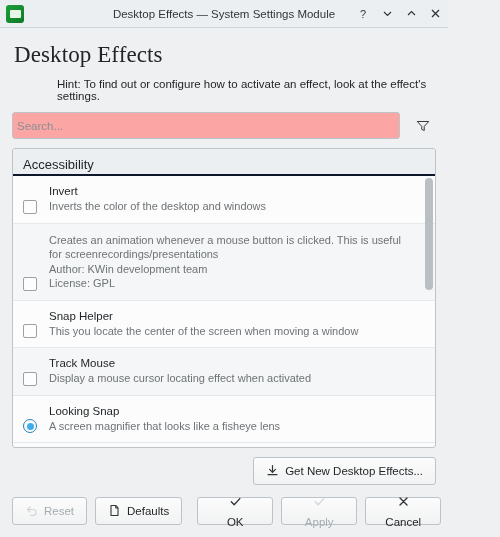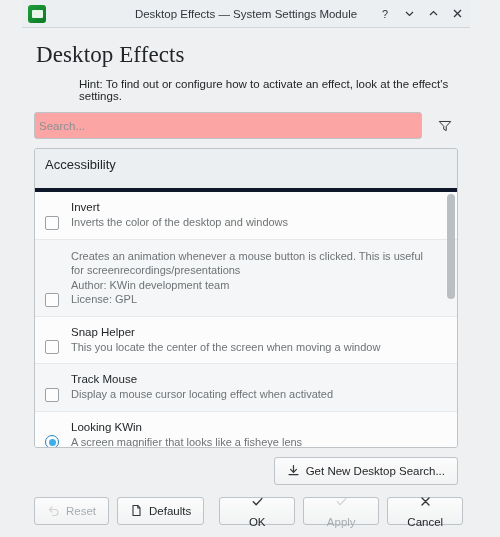--- a/index.html
+++ b/index.html
@@ -4,21 +4,21 @@
 <style>
   * { box-sizing: border-box; }
   html, body { margin:0; padding:0; }
   body {
     width:500px; height:537px;
     font-family:"Liberation Sans", sans-serif;
     background:#eff0f1;
     color:#232629;
     overflow:hidden;
   }
-  .window { width:448px; height:537px; display:flex; flex-direction:column; background:#eff0f1;margin-left:22px; }
+  .window { width:448px; height:537px; display:flex; flex-direction:column; background:#eff0f1; }
 
   
   .titlebar {
     height:28px; flex:0 0 28px;
     background:#eceff1;
     border-bottom:1px solid #d2d6d8;
     display:flex; align-items:center;
     padding:0 6px;
     position:relative;
   }
@@ -62,23 +62,23 @@
 
   
   .listbox {
     flex:1 1 auto; min-height:0;
     border:1px solid #bdc3c7; border-radius:3px;
     background:#fcfcfc; position:relative; overflow:hidden;
     display:flex; flex-direction:column;
   }
   .group-header {
     font-size:13px; color:#232629;
-    padding:8px 10px 16px 10px;
+    padding:8px 10px 2px 10px;
     background:#eceff1;
-    border-bottom:4px solid #0f172a;
+    border-bottom:2px solid #0f172a;
     flex:0 0 auto;
   }
   .list-scroll { flex:1 1 auto; overflow:hidden; position:relative; }
   .eff-row {
     display:flex; align-items:flex-end;
     padding:9px 22px 9px 10px;
     border-bottom:1px solid #e6e9eb;
     background:#fcfcfc;
   }
   .eff-row.alt { background:#f4f6f7; }
@@ -221,40 +221,40 @@
           </div>
         </div>
 
         <div class="eff-row">
           <div class="ctrl">
             <div class="radio">
                 <div class="dot"></div>
               </div>
           </div>
           <div class="eff-text">
-            <div class="eff-name">Looking KWin</div>
+            <div class="eff-name">Looking Snap</div>
             <div class="eff-desc">A screen magnifier that looks like a fisheye lens</div>
           </div>
         </div>
 
         <div class="vscroll">
           <div class="vthumb"></div>
         </div>
       </div>
     </div>
 
     <div class="getnew-row">
       <button class="btn">
         <span>
           <svg width="13" height="13" viewBox="0 0 13 13">
             <path d="M6.5 1.5 V8 M3.6 5.4 L6.5 8.3 L9.4 5.4" stroke="#31363b" stroke-width="1.2" fill="none" stroke-linecap="round"></path>
             <path d="M2 10.6 H11" stroke="#31363b" stroke-width="1.2" fill="none" stroke-linecap="round"></path>
           </svg>
         </span>
-        <span>Get New Desktop Search...</span>
+        <span>Get New Desktop Effects...</span>
       </button>
     </div>
   </div>
 
   <div class="footer">
     <div class="left">
       <button class="btn disabled">
         <span>
           <svg width="13" height="13" viewBox="0 0 13 13">
             <path d="M3 5.5 H8 A3 3 0 1 1 8 11.5 H5.5" stroke="#a7acb0" stroke-width="1.2" fill="none" stroke-linecap="round"></path>

